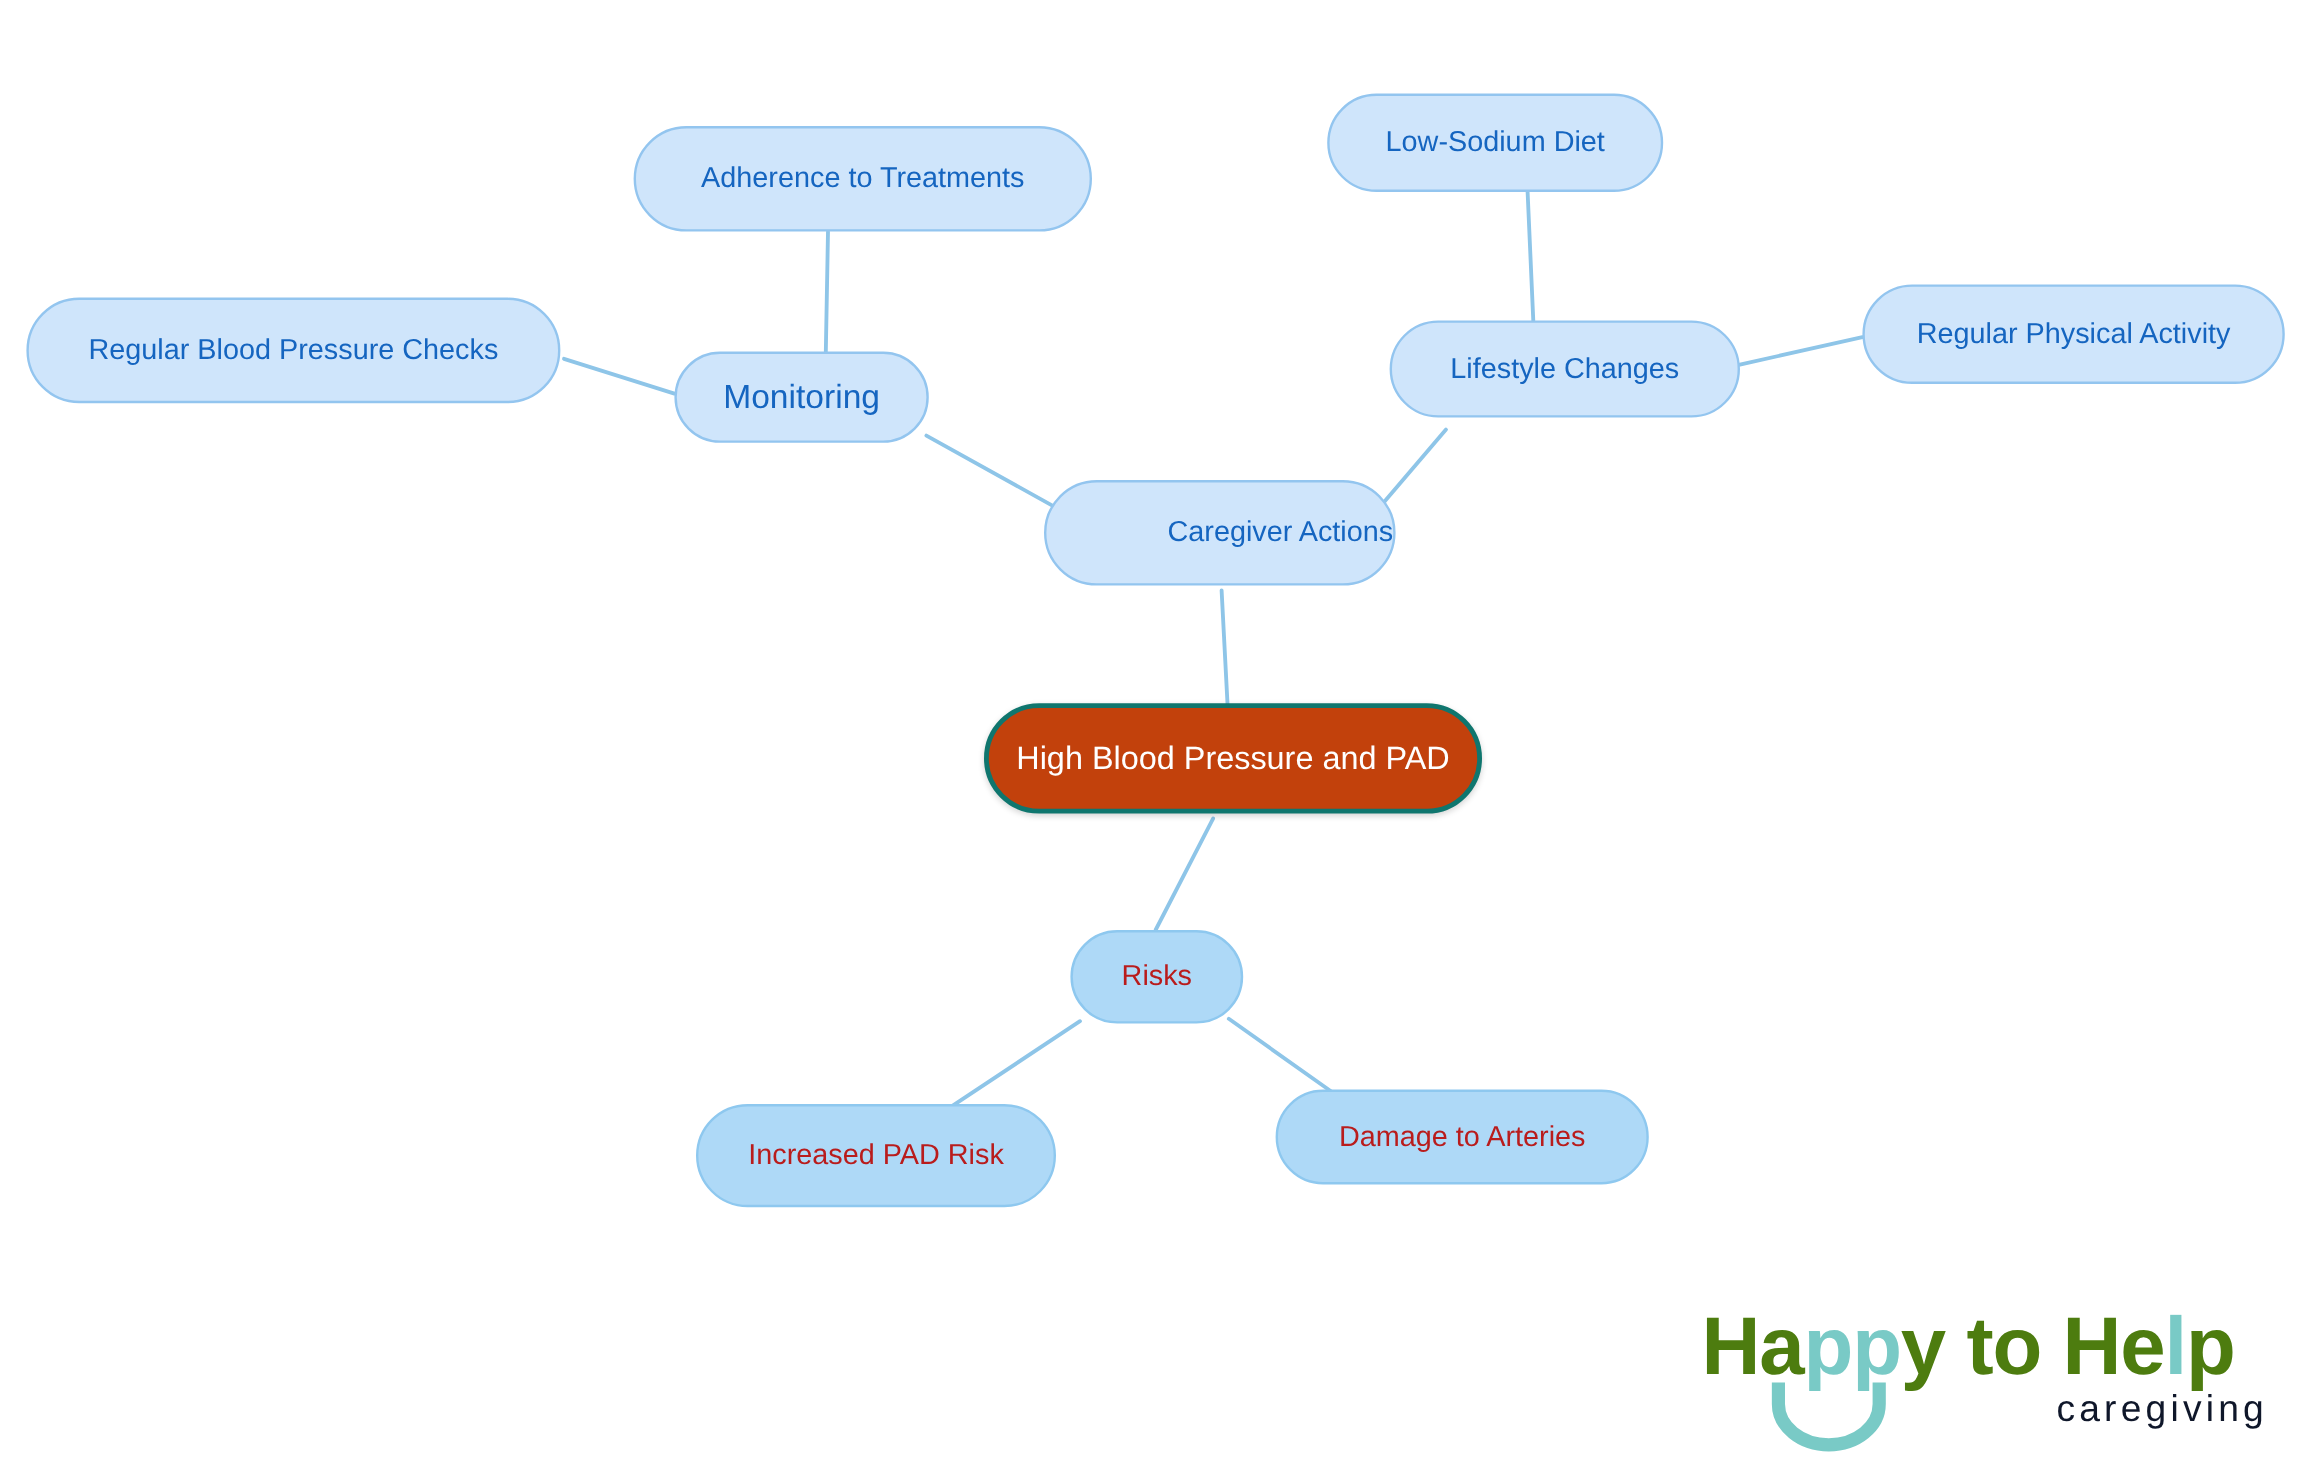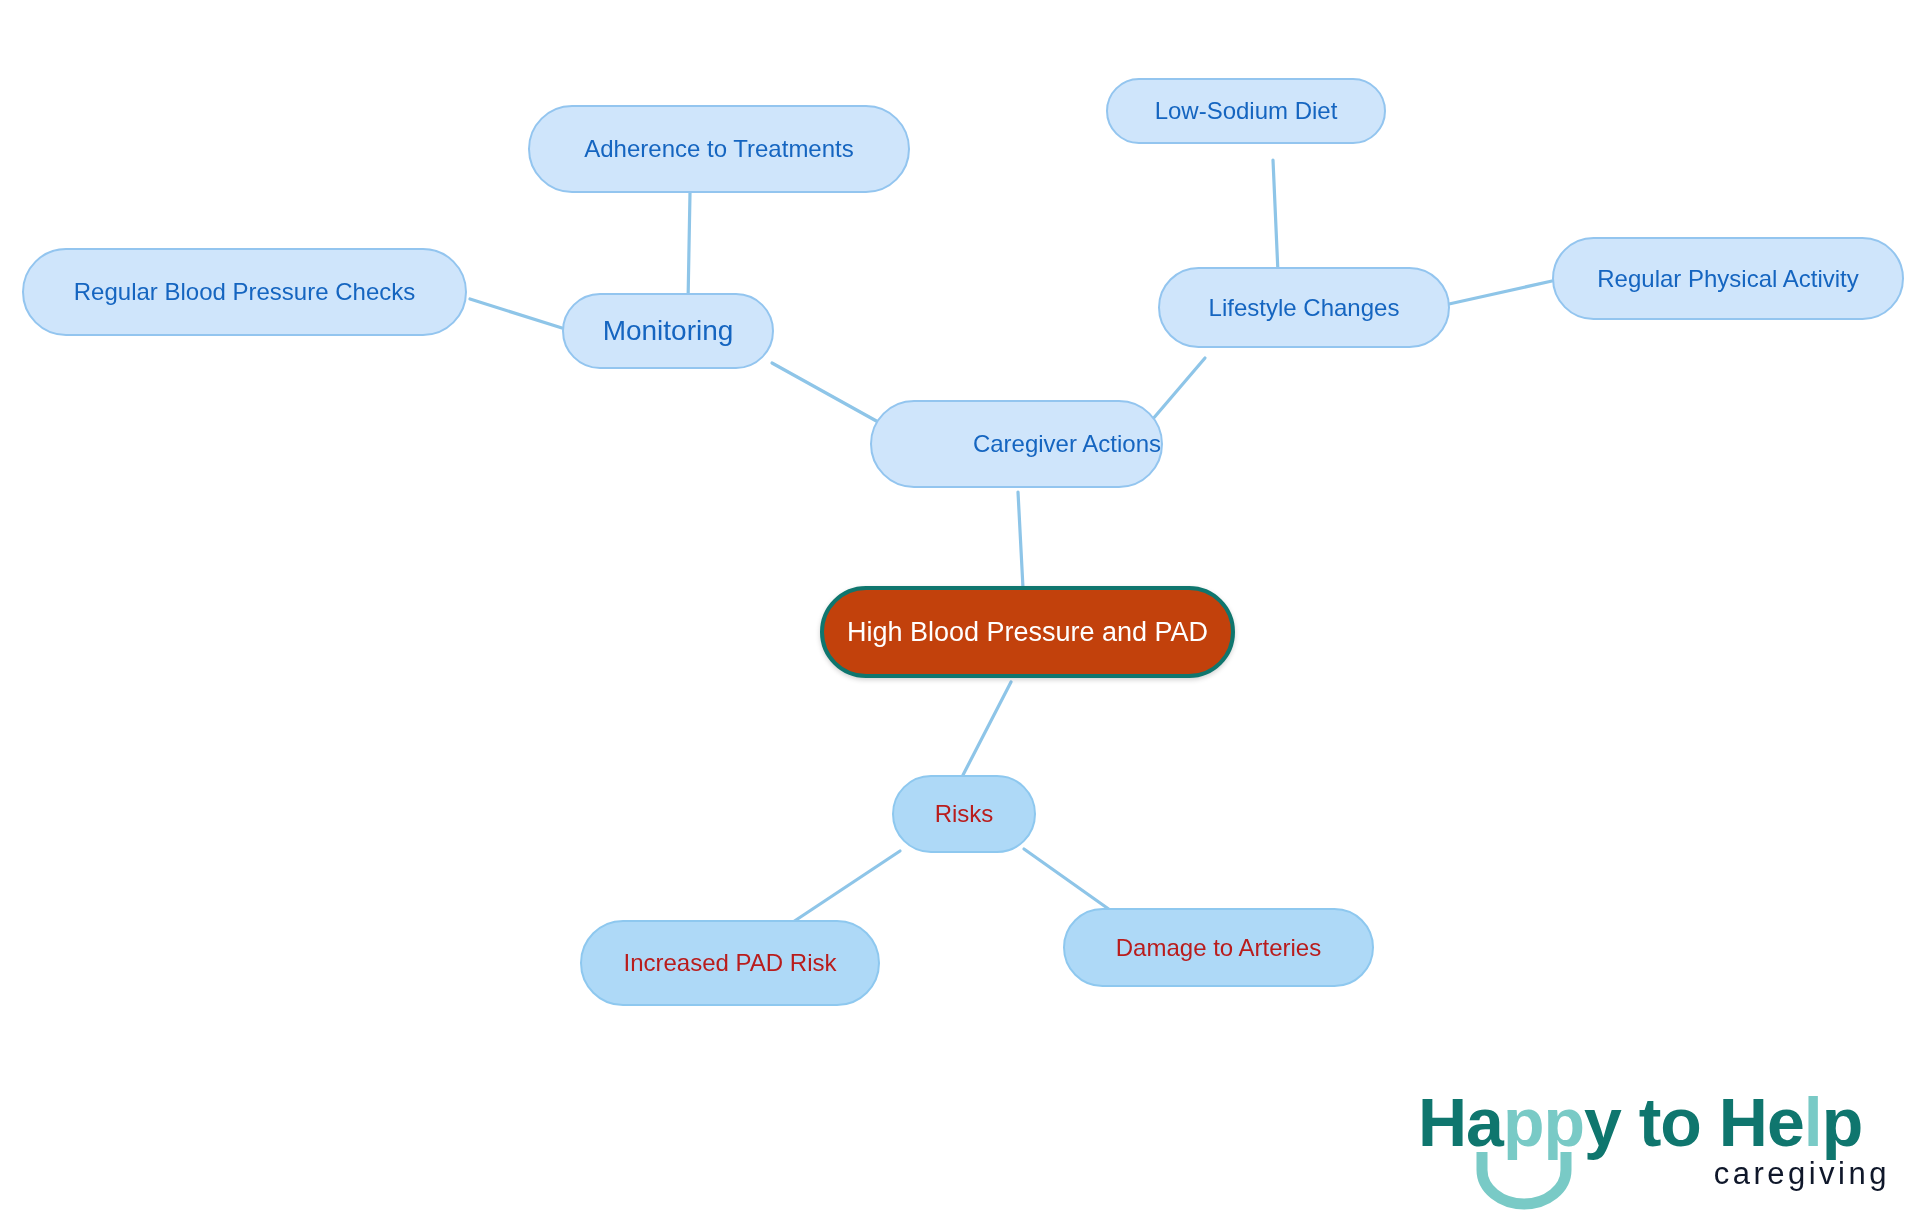--- a/index.html
+++ b/index.html
@@ -52,21 +52,21 @@
     width:480px;height:118px;
     z-index:9;
   }
   .logo-word{
     position:absolute;left:0;top:0;
     font-size:68px;font-weight:bold;
     letter-spacing:-1px;
     line-height:1;
     white-space:nowrap;
   }
-  .lg-coral{color:#0f766e;}
+  .lg-coral{color:#4d7c0f;}
   .lg-teal{color:#79cac6;text-align:center;}
   #logo-sub{
     position:absolute;
     right:8px;top:70px;
     font-size:31px;
     letter-spacing:3.5px;
     color:#0f172a;
     line-height:1;
     white-space:nowrap;
   }
@@ -123,21 +123,21 @@
   </div>
 
   <div class="node branch" style="left:528px;top:105px;width:382px;height:88px;font-size:24px;">
     <span class="lbl">Adherence to Treatments</span>
   </div>
 
   <div class="node branch" style="left:22px;top:248px;width:445px;height:88px;font-size:24px;">
     <span class="lbl">Regular Blood Pressure Checks</span>
   </div>
 
-  <div class="node branch" style="left:1106px;top:78px;width:280px;height:66px;font-size:24px;">
+  <div class="node branch" style="left:1106px;top:78px;width:280px;height:82px;font-size:24px;">
     <span class="lbl">Low-Sodium Diet</span>
   </div>
 
   <div class="node branch" style="left:1552px;top:237px;width:352px;height:83px;font-size:24px;">
     <span class="lbl">Regular Physical Activity</span>
   </div>
 
   <div class="node accent" style="left:1063px;top:908px;width:311px;height:79px;font-size:24px;">
     <span class="lbl">Damage to Arteries</span>
   </div>

